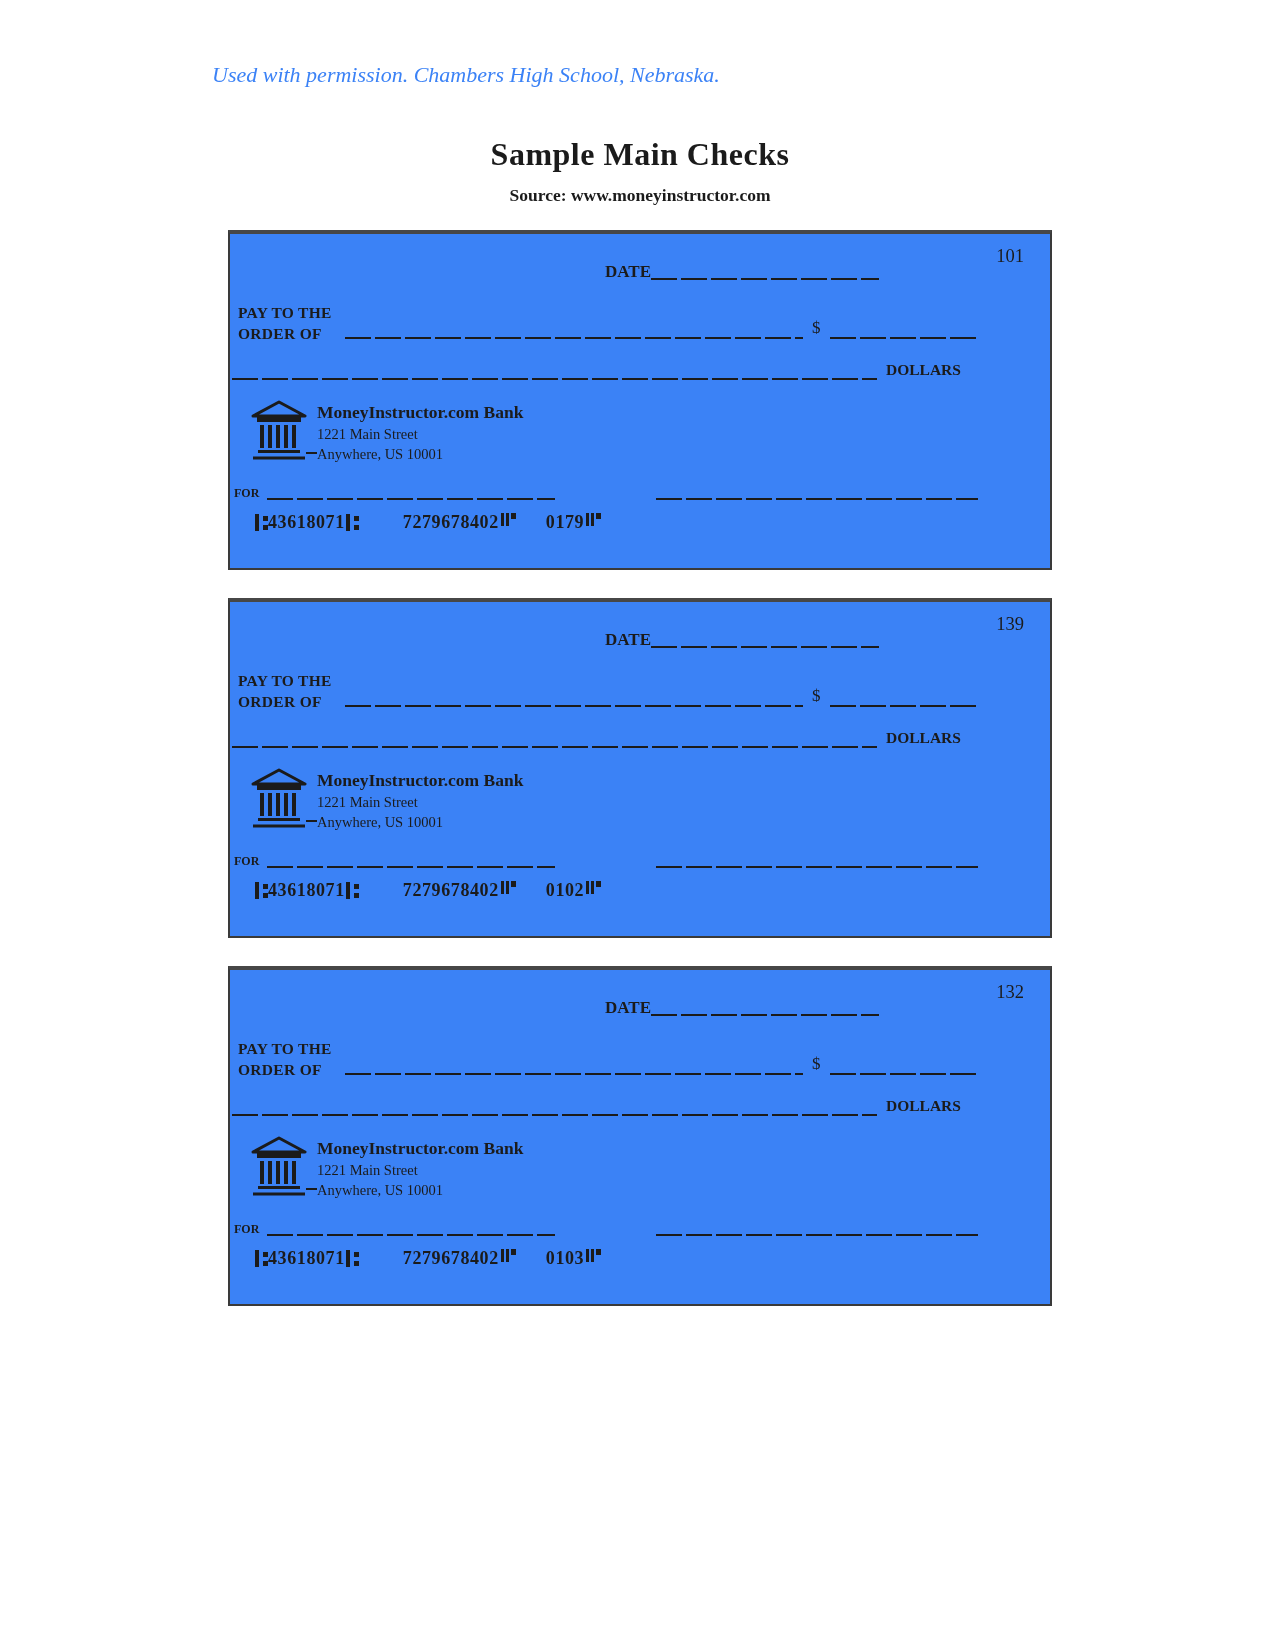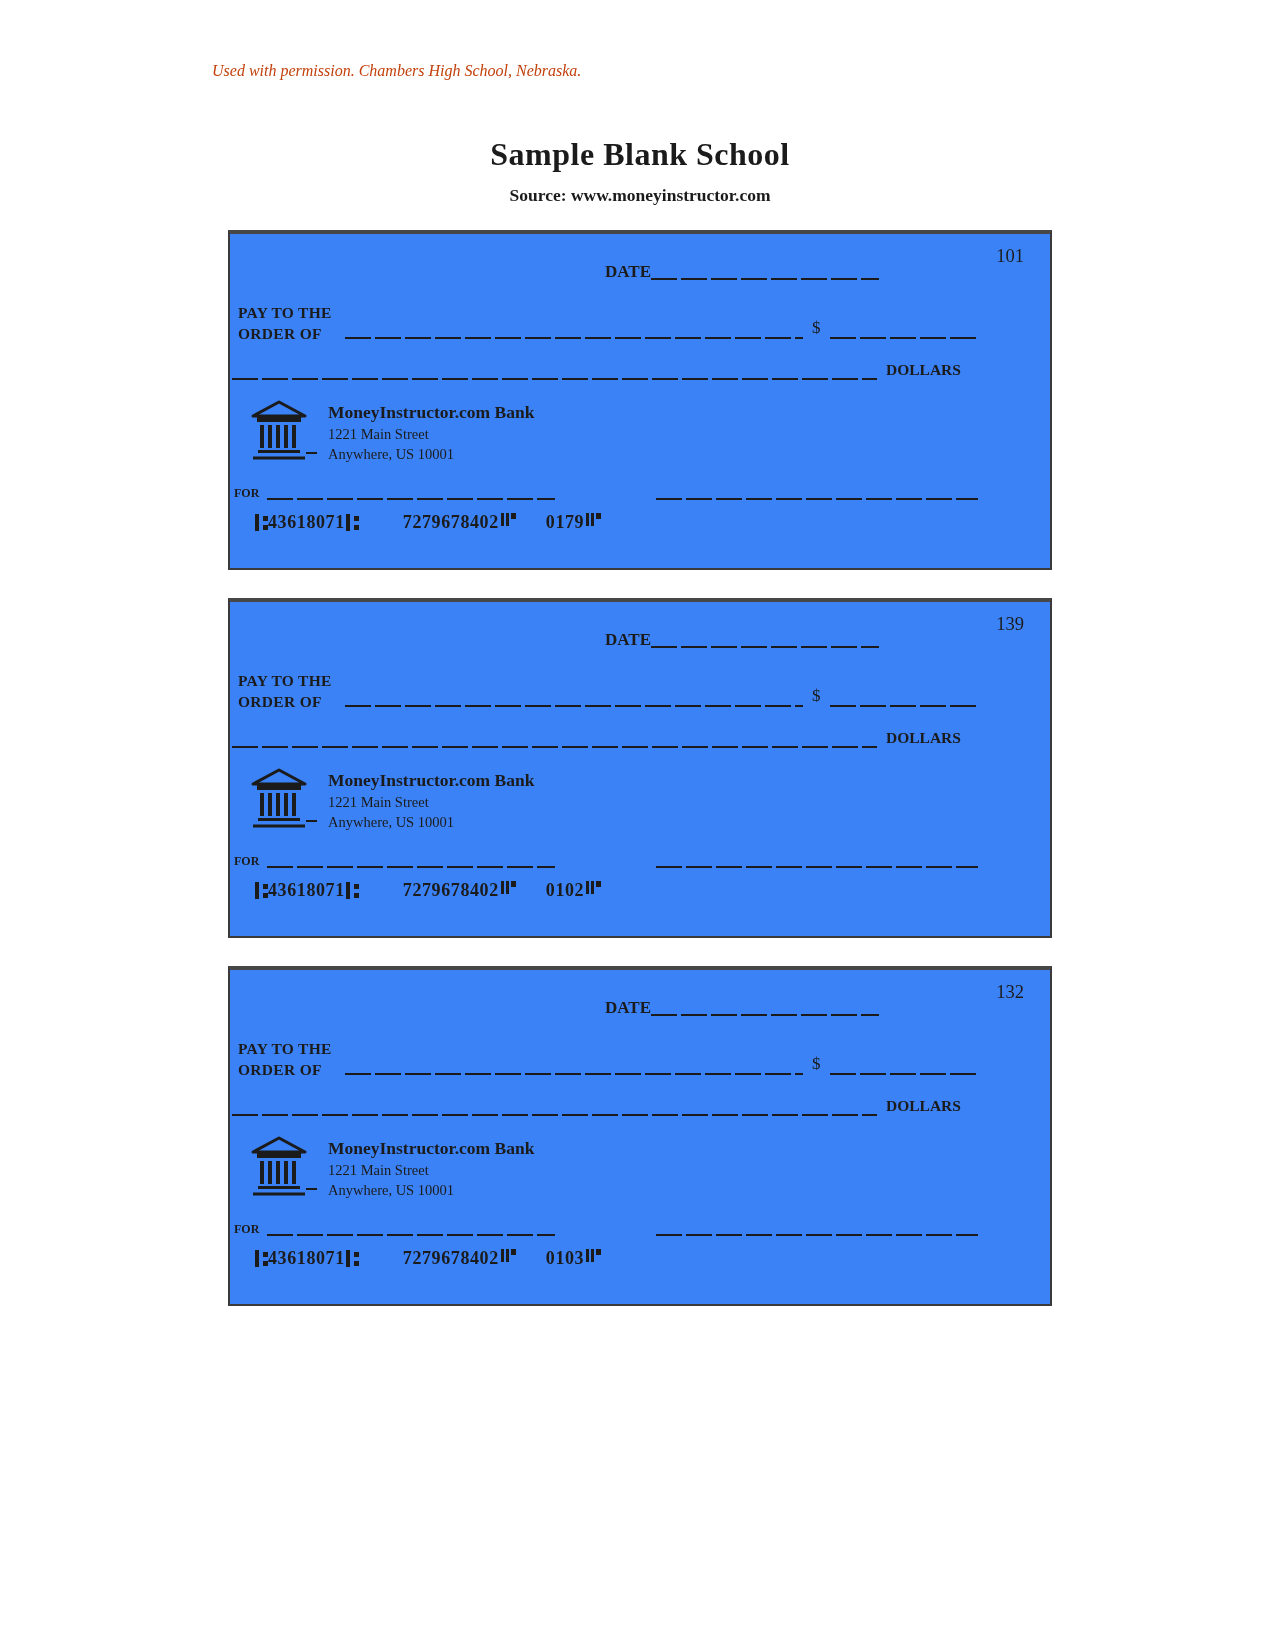--- a/index.html
+++ b/index.html
@@ -4,21 +4,21 @@
 <style>
   html, body { margin: 0; padding: 0; background: #ffffff; }
   body {
     width: 1275px; height: 1650px; position: relative;
     font-family: "Liberation Serif", "DejaVu Serif", serif;
     color: #1b1b1b;
   }
 
   .attribution {
     position: absolute; left: 212px; top: 62px;
-    font-style: italic; font-size: 16px; color: #c2410c;
+    font-style: italic; font-size: 22px; color: #3b82f6;
   }
 
   .header-block {
     position: absolute; left: 228px; top: 136px; width: 824px;
     text-align: center;
   }
   .page-title { font-size: 32px; font-weight: bold; letter-spacing: 0.5px; }
   .page-source { font-size: 17.5px; font-weight: bold; margin-top: 12px; }
 
   .checks-area { position: absolute; left: 228px; top: 230px; width: 824px; }
@@ -56,21 +56,21 @@
     font-size: 15.5px; font-weight: bold; line-height: 21px; letter-spacing: 0.3px;
   }
   .dollar-sign { position: absolute; top: 84px; left: 582px; font-size: 17px; }
   .dollars-label { position: absolute; top: 127px; left: 656px; font-size: 15.5px; font-weight: bold; }
 
   .bank-block { position: absolute; top: 166px; left: 20px; display: flex; gap: 9px; }
   .bank-logo { position: relative; width: 58px; height: 62px; flex: 0 0 auto; }
   .bank-logo::after { 
     content: ""; position: absolute; right: -9px; bottom: 8px; width: 11px; height: 2px; background: #1b1b1b;
   }
-  .bank-text { padding-top: 2px; margin-left: 11px; }
+  .bank-text { padding-top: 2px; }
   .bank-name { font-size: 17.5px; font-weight: bold; }
   .bank-addr { font-size: 14.5px; line-height: 18px; margin-top: 2px; }
 
   .for-row { position: absolute; top: 249px; left: 4px; font-size: 12px; font-weight: bold; }
 
   .micr {
     position: absolute; top: 278px; left: 24px;
     font-size: 18px; font-weight: bold; letter-spacing: 0.6px;
     display: flex; align-items: center;
   }
@@ -84,21 +84,21 @@
   .micr-onus::after  { content: ""; position: absolute; left: 11px; top: 0; width: 5px; height: 6px; background: #1b1b1b; }
   .micr-gap-lg { display: inline-block; width: 44px; }
   .micr-gap-sm { display: inline-block; width: 30px; }
 </style>
 </head>
 <body>
 
 <div class="attribution">Used with permission. Chambers High School, Nebraska.</div>
 
 <div class="header-block">
-  <div class="page-title">Sample Blank School</div>
+  <div class="page-title">Sample Main Checks</div>
   <div class="page-source">Source: www.moneyinstructor.com</div>
 </div>
 
 <div class="checks-area">
 
   <div class="check">
     <div class="check-number">101</div>
     <div class="date-row">
       <span>DATE</span><span class="uline date-line"></span>
     </div>

